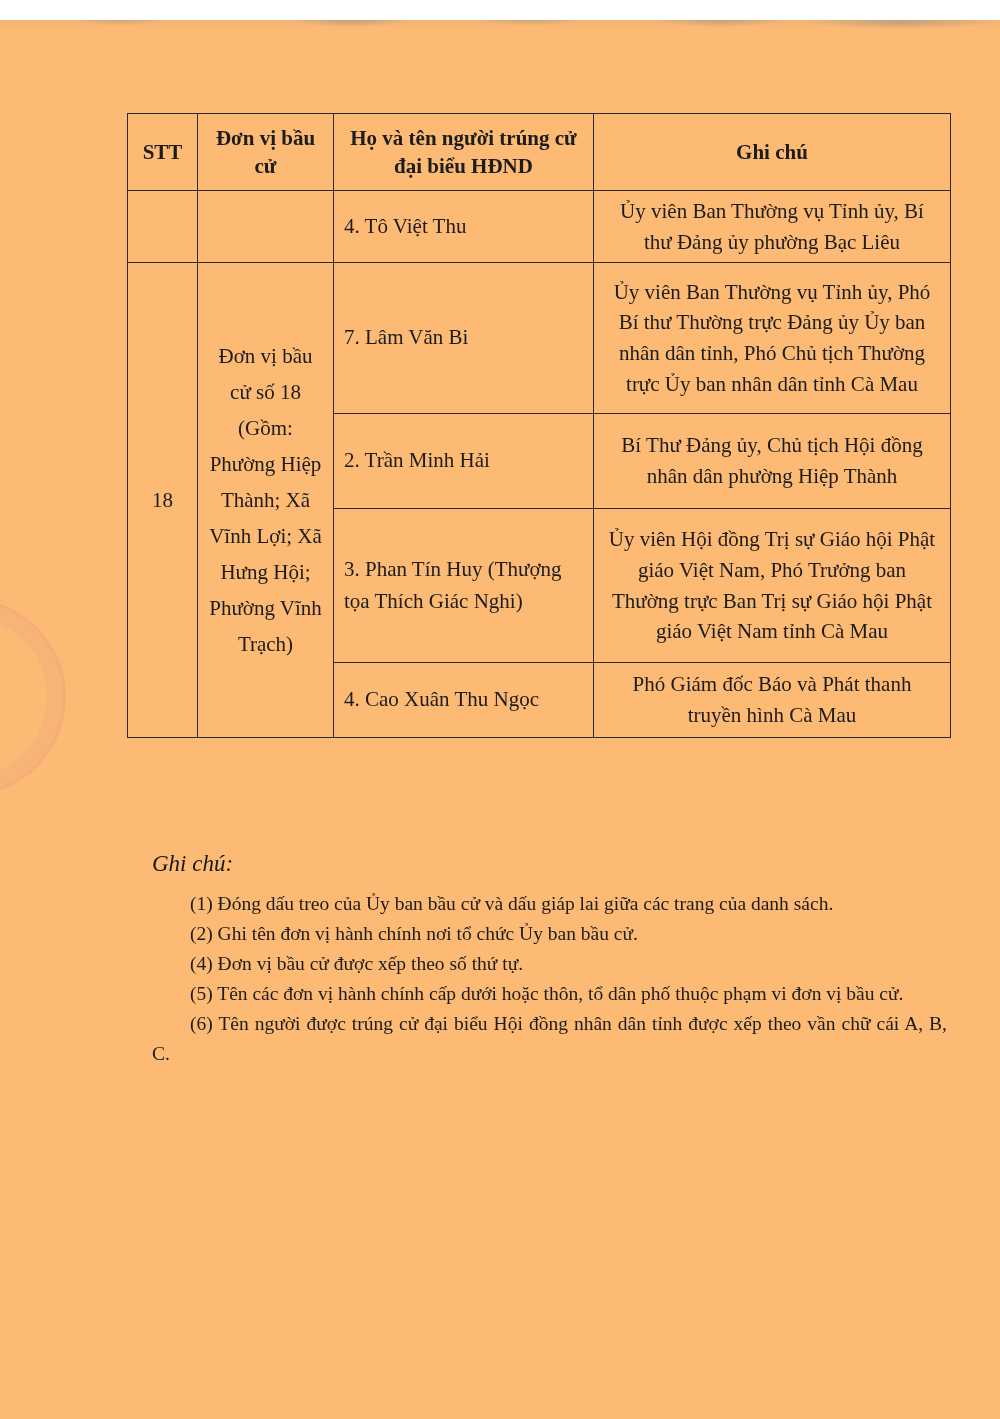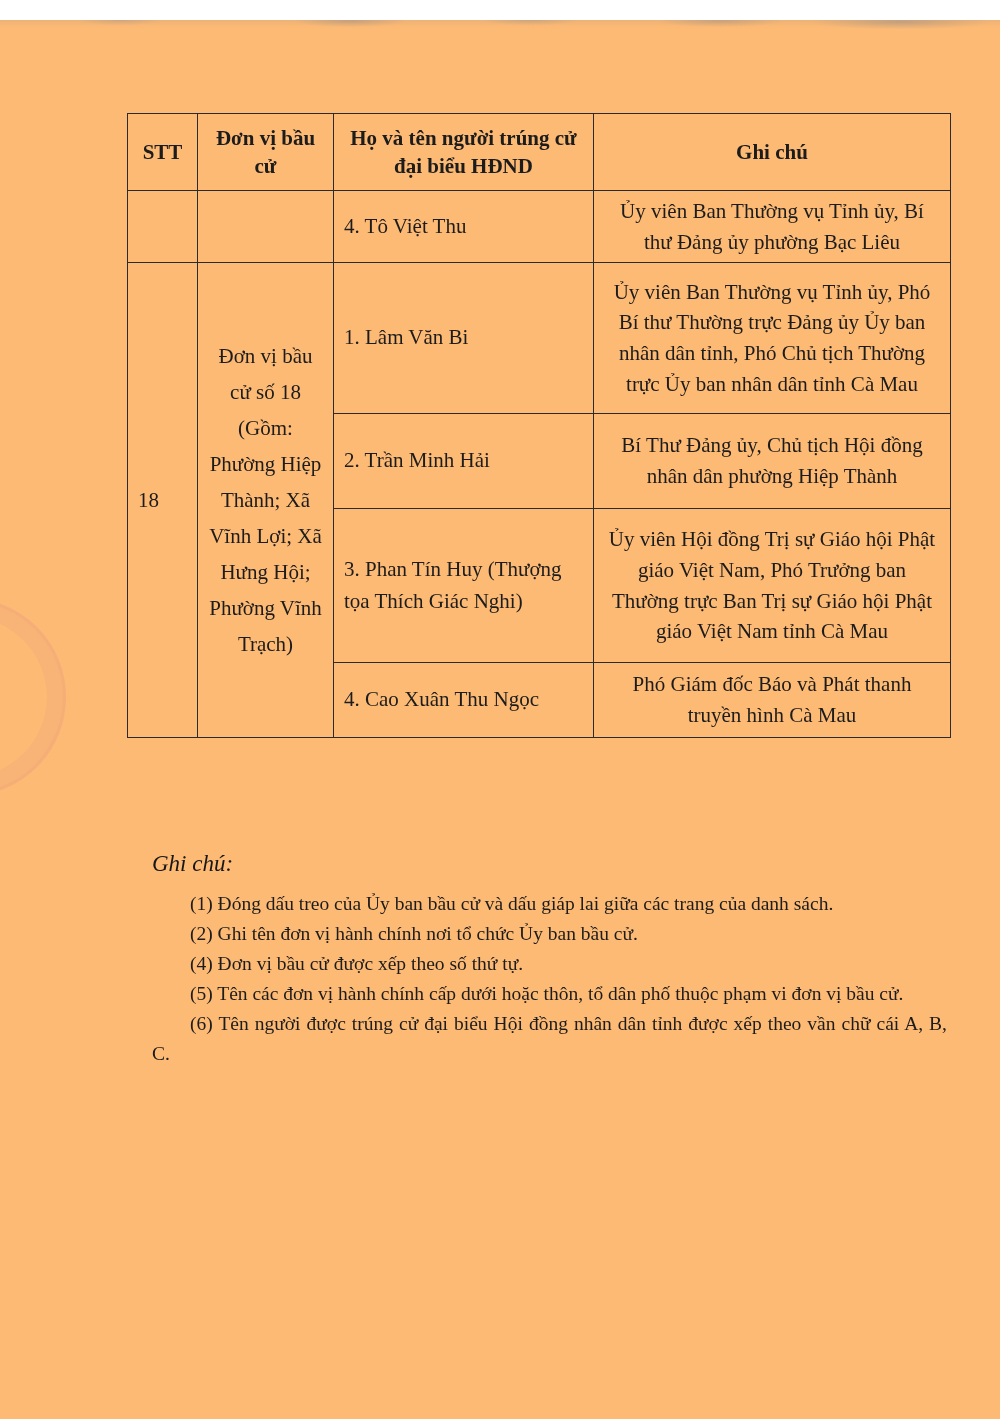--- a/index.html
+++ b/index.html
@@ -49,21 +49,21 @@
     border: 1.6px solid #2b2b2b;
     padding: 4px 10px;
     vertical-align: middle;
     overflow: hidden;
   }
   .result-table th {
     font-weight: bold;
     text-align: center;
     line-height: 1.35;
   }
-  .cell-stt { }
+  .cell-stt { text-align: center; }
   .cell-unit {
     text-align: center;
     line-height: 1.72;
     padding: 4px 6px;
   }
   .cell-unit .unit-bold { font-weight: normal; display: block; }
   .cell-unit .unit-rest { display: block; }
   .cell-name {
     text-align: left;
     padding-left: 12px;
@@ -122,21 +122,21 @@
       <td class="cell-unit"></td>
       <td class="cell-name">4. Tô Việt Thu</td>
       <td class="cell-note">Ủy viên Ban Thường vụ Tỉnh ủy, Bí thư Đảng ủy phường Bạc Liêu</td>
     </tr>
     <tr style="height:151px">
       <td class="cell-stt" rowspan="4">18</td>
       <td class="cell-unit" rowspan="4">
         <span class="unit-bold">Đơn vị bầu cử số 18</span>
         <span class="unit-rest">(Gồm: Phường Hiệp Thành; Xã Vĩnh Lợi; Xã Hưng Hội; Phường Vĩnh Trạch)</span>
       </td>
-      <td class="cell-name">1. Lâm Văn Bi</td>
+      <td class="cell-name">7. Lâm Văn Bi</td>
       <td class="cell-note">Ủy viên Ban Thường vụ Tỉnh ủy, Phó Bí thư Thường trực Đảng ủy Ủy ban nhân dân tỉnh, Phó Chủ tịch Thường trực Ủy ban nhân dân tỉnh Cà Mau</td>
     </tr>
     <tr style="height:95px">
       <td class="cell-name">2. Trần Minh Hải</td>
       <td class="cell-note">Bí Thư Đảng ủy, Chủ tịch Hội đồng nhân dân phường Hiệp Thành</td>
     </tr>
     <tr style="height:154px">
       <td class="cell-name">3. Phan Tín Huy (Thượng tọa Thích Giác Nghi)</td>
       <td class="cell-note">Ủy viên Hội đồng Trị sự Giáo hội Phật giáo Việt Nam, Phó Trưởng ban Thường trực Ban Trị sự Giáo hội Phật giáo Việt Nam tỉnh Cà Mau</td>
     </tr>

